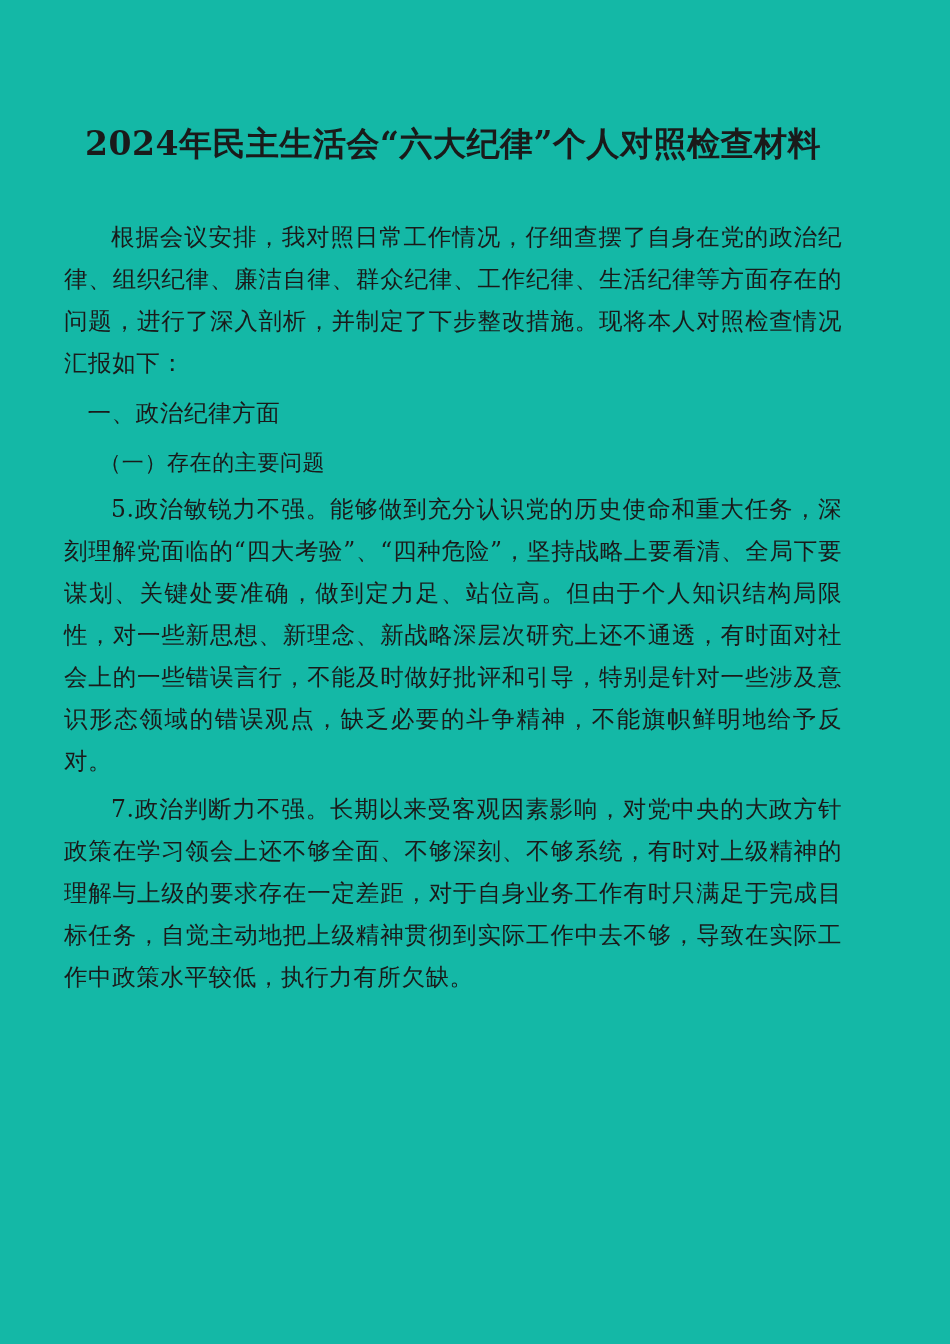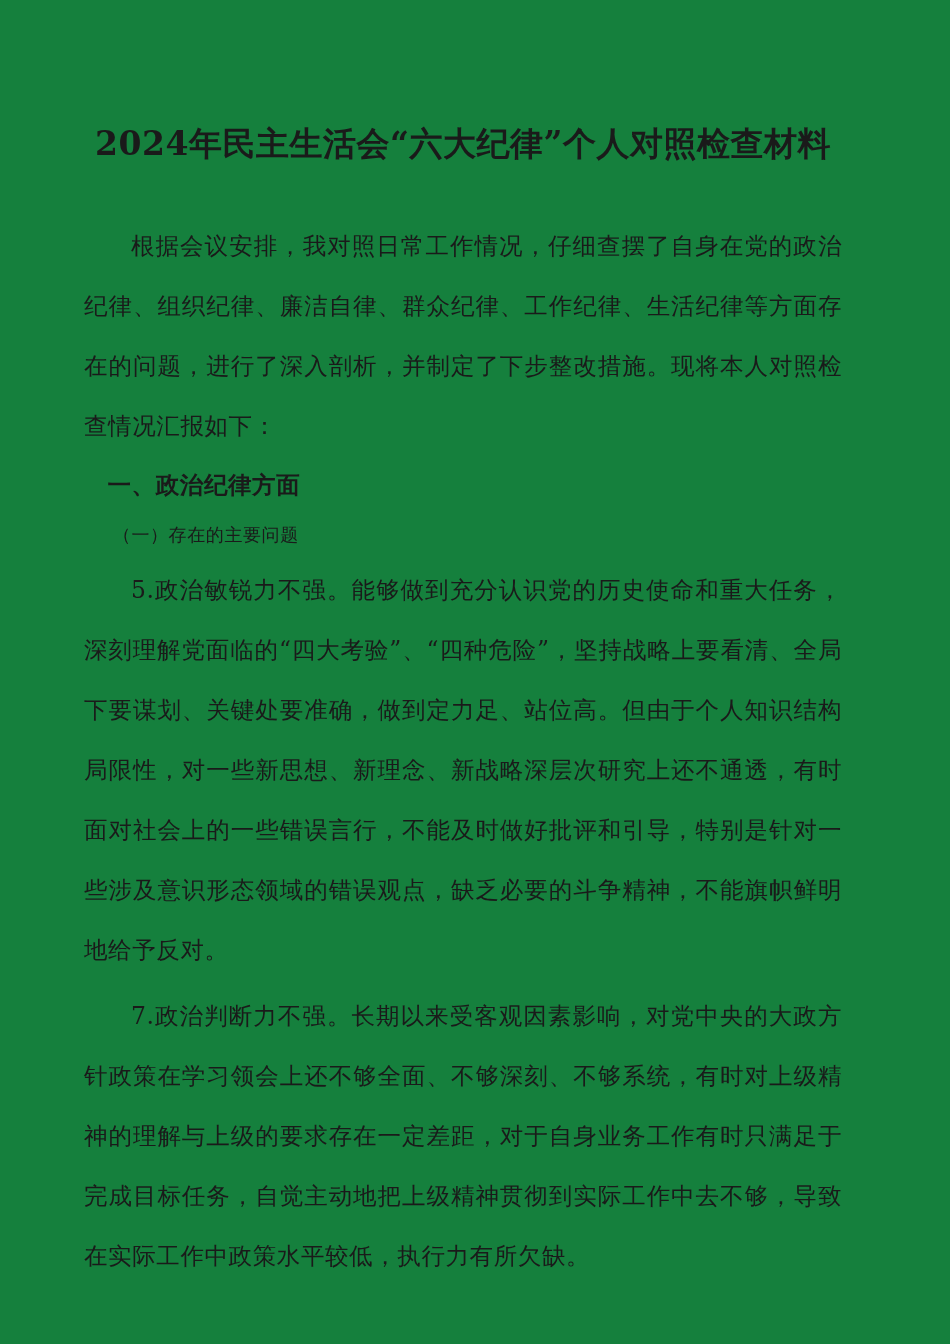--- a/index.html
+++ b/index.html
@@ -11,52 +11,52 @@
     width: 950px;
     height: 1344px;
     font-family: "DejaVu Serif", "Liberation Serif", serif;
     color: #1a1a1a;
     overflow: hidden;
   }
   .page {
     box-sizing: border-box;
     width: 950px;
     height: 1344px;
-    padding: 118px 108px 60px 84px;
-    background: #15803d;
+    padding: 118px 108px 60px 64px;
+    background: #14b8a6;
   }
   .doc-title {
     font-family: "DejaVu Serif", "Liberation Serif", serif;
     font-weight: bold;
     font-size: 33px;
     line-height: 52px;
     text-align: center;
     letter-spacing: 0.5px;
     margin: 0 0 46px 0;
     padding: 0 6px;
   }
   .para {
     font-size: 23.5px;
-    line-height: 60px;
+    line-height: 42px;
     text-align: justify;
     text-justify: inter-ideograph;
     margin: 0 0 6px 0;
     text-indent: 2em;
     letter-spacing: 0.6px;
   }
   .heading-1 {
     font-size: 23.5px;
     line-height: 47px;
-    font-weight: bold;
+    font-weight: normal;
     margin: 4px 0 2px 0;
     text-indent: 1em;
     letter-spacing: 0.6px;
   }
   .heading-2 {
-    font-size: 18px;
+    font-size: 22px;
     line-height: 47px;
     margin: 2px 0 2px 0;
     text-indent: 1.6em;
     letter-spacing: 0.6px;
   }
   .para.numbered {
     text-indent: 2em;
   }
 </style>
 </head>

